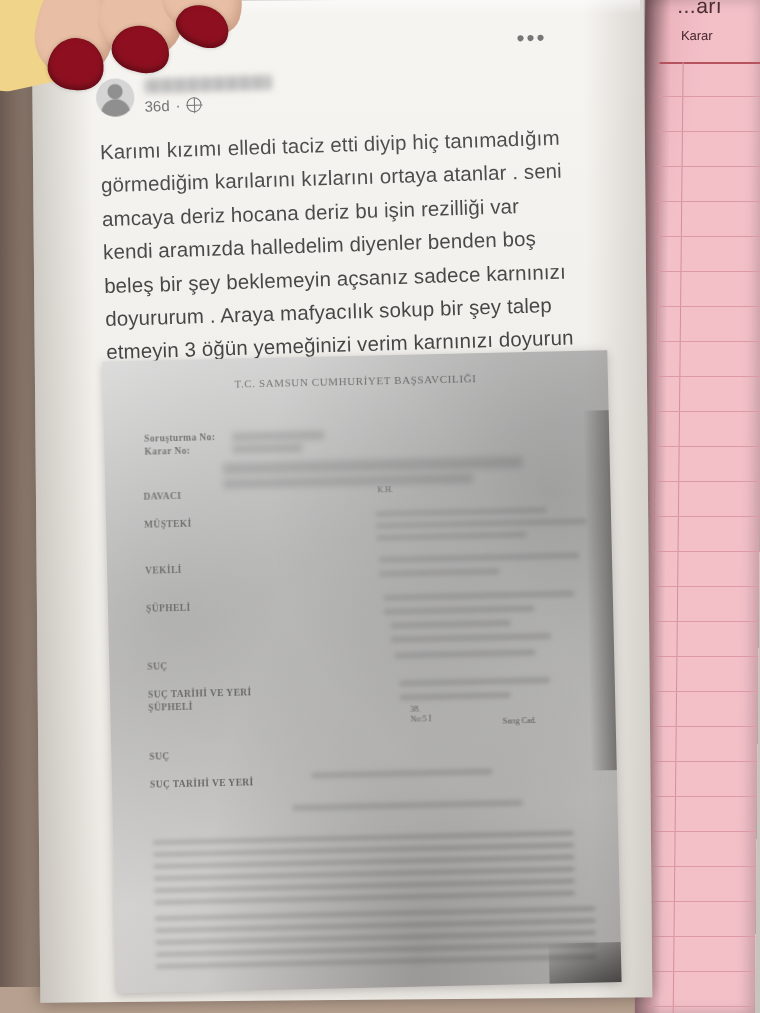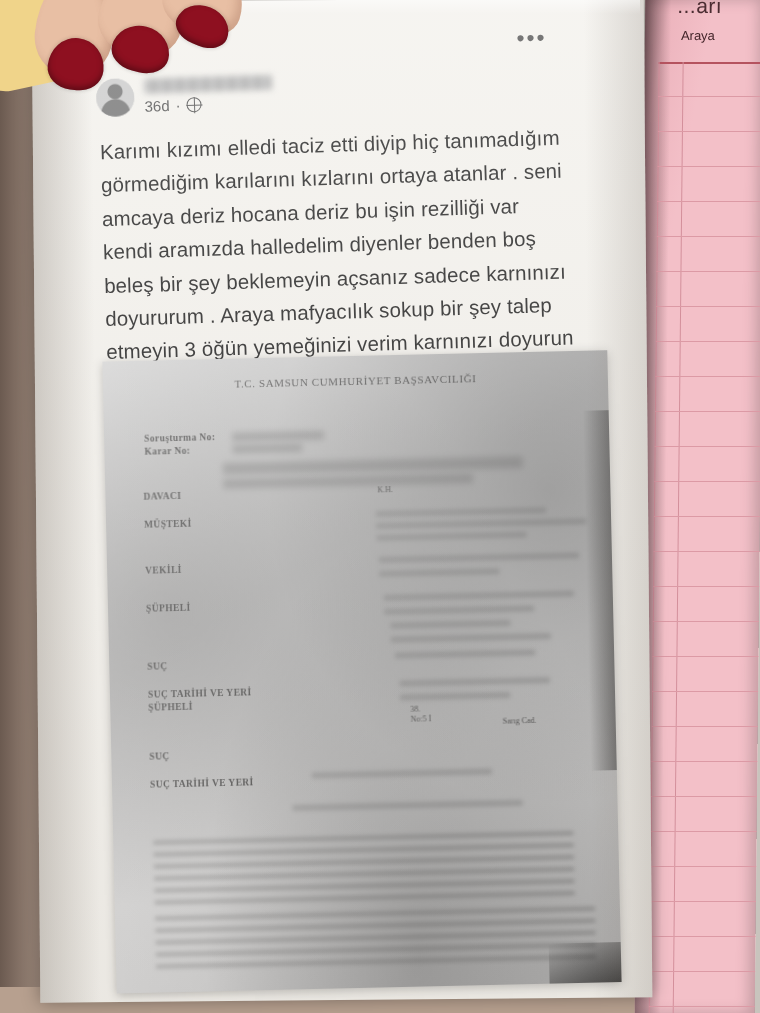--- a/index.html
+++ b/index.html
@@ -378,21 +378,21 @@
 
   <div class="bg-left"></div>
   <div class="bg-left-dark"></div>
   <div class="bg-bottom"></div>
 
   <div class="pink-form">
     <div class="pf-inner"></div>
     <div class="pf-edge-shadow"></div>
     <div class="pf-header">
       <div class="pf-title">...arı</div>
-      <div class="pf-label">Araya</div>
+      <div class="pf-label">Karar</div>
     </div>
     <div class="pf-vline v1"></div>
     <div class="pf-vline v2"></div>
     <div class="pf-rows">
       <div class="pf-row"></div>
       <div class="pf-row"></div>
       <div class="pf-row"></div>
       <div class="pf-row"></div>
       <div class="pf-row"></div>
       <div class="pf-row"></div>

